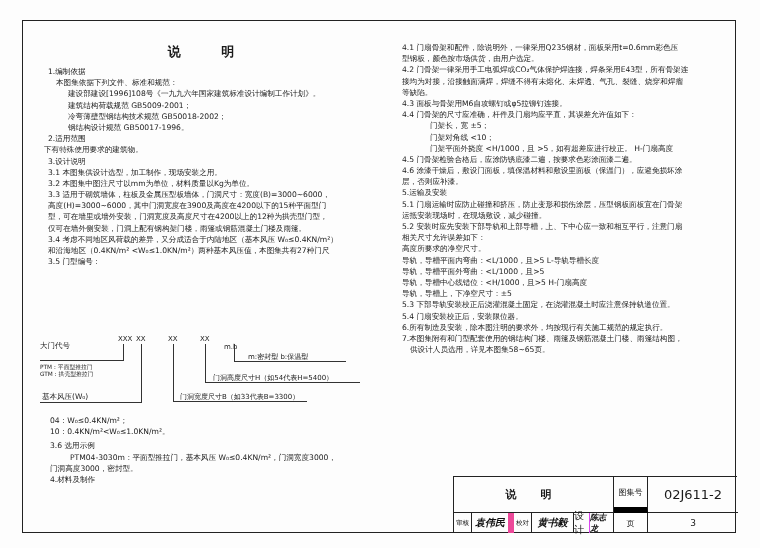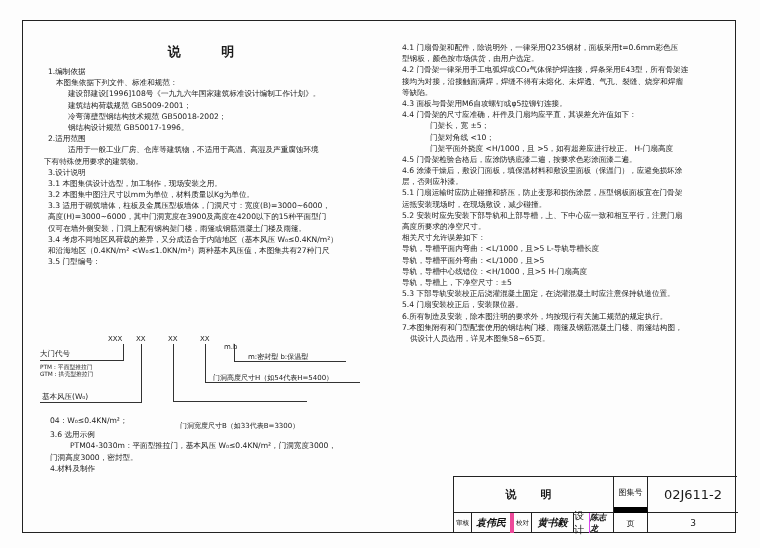--- a/index.html
+++ b/index.html
@@ -38,108 +38,110 @@
 <div class="title">说  明</div>
 
 <div class="col" id="leftcol" style="left:48px; top:66px;">
   <div class="l">1.编制依据</div>
   <div class="l ind1">本图集依据下列文件、标准和规范：</div>
   <div class="l ind2">建设部建设[1996]108号《一九九六年国家建筑标准设计编制工作计划》。</div>
   <div class="l ind2">建筑结构荷载规范 GB5009-2001；</div>
   <div class="l ind2">冷弯薄壁型钢结构技术规范 GB50018-2002；</div>
   <div class="l ind2">钢结构设计规范 GB50017-1996。</div>
   <div class="l">2.适用范围</div>
-  <div class="l ind2">适用于一般工业厂房、仓库等建筑物，不适用于高温、高湿及严重腐蚀环境</div>
   <div class="l" style="margin-left:-4px">下有特殊使用要求的建筑物。</div>
   <div class="l">3.设计说明</div>
   <div class="l">3.1  本图集供设计选型，加工制作，现场安装之用。</div>
   <div class="l">3.2  本图集中图注尺寸以mm为单位，材料质量以Kg为单位。</div>
   <div class="l">3.3  适用于砌筑墙体，柱板及金属压型板墙体，门洞尺寸：宽度(B)=3000~6000，</div>
   <div class="l">高度(H)=3000~6000，其中门洞宽度在3900及高度在4200以下的15种平面型门</div>
+  <div class="l">型，可在墙里或墙外安装，门洞宽度及高度尺寸在4200以上的12种为拱壳型门型，</div>
   <div class="l">仅可在墙外侧安装，门洞上配有钢构架门楼，雨篷或钢筋混凝土门楼及雨篷。</div>
   <div class="l">3.4  考虑不同地区风荷载的差异，又分成适合于内陆地区（基本风压 W₀≤0.4KN/m²）</div>
   <div class="l">和沿海地区（0.4KN/m² &lt;W₀≤1.0KN/m²）两种基本风压值，本图集共有27种门尺</div>
   <div class="l">3.5  门型编号：</div>
 </div>
 
 <div class="code-diagram">
-  <span class="t" style="left:68px; top:0;">XXX</span>
+  <span class="t" style="left:78px; top:0;">XXX</span>
   <span class="t" style="left:96px; top:0;">XX</span>
   <span class="t" style="left:128px; top:0;">XX</span>
   <span class="t" style="left:160px; top:0;">XX</span>
   <span class="t" style="left:184px; top:8px;">m.b</span>
 
   <div class="ln" style="left:83px; top:9px; width:1px; height:17px;"></div>
   <div class="ln" style="left:101px; top:9px; width:1px; height:58px;"></div>
   <div class="ln" style="left:133px; top:9px; width:1px; height:57px;"></div>
   <div class="ln" style="left:165px; top:9px; width:1px; height:38px;"></div>
   <div class="ln" style="left:194px; top:9px; width:1px; height:17px;"></div>
 
-  <span class="t" style="left:0; top:14px; font-size:7.5px;">大门代号</span>
+  <span class="t" style="left:0; top:6px; font-size:7.5px;">大门代号</span>
   <div class="ln" style="left:0; top:25px; width:84px; height:1px;"></div>
   <span class="t" style="left:0; top:28px; font-size:5.8px;">PTM：平面型推拉门</span>
   <span class="t" style="left:0; top:35px; font-size:5.8px;">GTM：拱壳型推拉门</span>
 
   <span class="t" style="left:208px; top:17px;">m:密封型   b:保温型</span>
   <div class="ln" style="left:194px; top:26px; width:112px; height:1px;"></div>
 
   <span class="t" style="left:173px; top:38px;">门洞高度尺寸H（如54代表H=5400）</span>
   <div class="ln" style="left:165px; top:47px; width:155px; height:1px;"></div>
 
   <span class="t" style="left:2px; top:57px; font-size:7.5px;">基本风压(W₀)</span>
   <div class="ln" style="left:0; top:67px; width:102px; height:1px;"></div>
 
-  <span class="t" style="left:140px; top:57px;margin-top:29px;">门洞宽度尺寸B（如33代表B=3300）</span>
+  <span class="t" style="left:140px; top:57px;">门洞宽度尺寸B（如33代表B=3300）</span>
   <div class="ln" style="left:133px; top:66px; width:134px; height:1px;"></div>
 </div>
 
 <div class="col" style="left:50px; top:415px;">
   <div class="l">04：W₀≤0.4KN/m²；</div>
+  <div class="l">10：0.4KN/m²&lt;W₀≤1.0KN/m²。</div>
   <div class="l" style="margin-top:3px;">3.6  选用示例</div>
   <div class="l ind2">PTM04-3030m：平面型推拉门，基本风压 W₀≤0.4KN/m²，门洞宽度3000，</div>
   <div class="l">门洞高度3000，密封型。</div>
   <div class="l">4.材料及制作</div>
 </div>
 
 <div class="col" style="left:402px; top:42px;">
   <div class="l">4.1  门扇骨架和配件，除说明外，一律采用Q235钢材，面板采用t=0.6mm彩色压</div>
   <div class="l">型钢板，颜色按市场供货，由用户选定。</div>
   <div class="l">4.2  门骨架一律采用手工电弧焊或CO₂气体保护焊连接，焊条采用E43型，所有骨架连</div>
   <div class="l">接均为对接，沿接触面满焊，焊缝不得有未熔化、未焊透、气孔、裂缝、烧穿和焊瘤</div>
   <div class="l">等缺陷。</div>
   <div class="l">4.3  面板与骨架用M6自攻螺钉或φ5拉铆钉连接。</div>
   <div class="l">4.4  门骨架的尺寸应准确，杆件及门扇均应平直，其误差允许值如下：</div>
   <div class="l ind3">门架长，宽   ±5；</div>
   <div class="l ind3">门架对角线   &lt;10；</div>
   <div class="l ind3">门架平面外挠度 &lt;H/1000，且 &gt;5，如有超差应进行校正。  H-门扇高度</div>
   <div class="l">4.5  门骨架检验合格后，应涂防锈底漆二遍，按要求色彩涂面漆二遍。</div>
   <div class="l">4.6  涂漆干燥后，敷设门面板，填保温材料和敷设里面板（保温门），应避免损坏涂</div>
   <div class="l">层，否则应补漆。</div>
+  <div class="l">5.运输及安装</div>
   <div class="l">5.1  门扇运输时应防止碰撞和挤压，防止变形和损伤涂层，压型钢板面板宜在门骨架</div>
   <div class="l">运抵安装现场时，在现场敷设，减少碰撞。</div>
   <div class="l">5.2  安装时应先安装下部导轨和上部导槽，上、下中心应一致和相互平行，注意门扇</div>
+  <div class="l">相关尺寸允许误差如下：</div>
   <div class="l">高度所要求的净空尺寸。</div>
-  <div class="l">相关尺寸允许误差如下：</div>
   <div class="l">导轨，导槽平面内弯曲：&lt;L/1000，且&gt;5    L-导轨导槽长度</div>
   <div class="l">导轨，导槽平面外弯曲：&lt;L/1000，且&gt;5</div>
   <div class="l">导轨，导槽中心线错位：&lt;H/1000，且&gt;5    H-门扇高度</div>
   <div class="l">导轨，导槽上，下净空尺寸：±5</div>
   <div class="l">5.3  下部导轨安装校正后浇灌混凝土固定，在浇灌混凝土时应注意保持轨道位置。</div>
   <div class="l">5.4  门扇安装校正后，安装限位器。</div>
   <div class="l">6.所有制造及安装，除本图注明的要求外，均按现行有关施工规范的规定执行。</div>
   <div class="l">7.本图集附有和门型配套使用的钢结构门楼、雨篷及钢筋混凝土门楼、雨篷结构图，</div>
   <div class="l ind1">供设计人员选用，详见本图集58~65页。</div>
 </div>
 
 <div class="titleblock">
   <div class="tb-cell" style="left:0; top:0; width:160px; height:36px; border-right:1px solid #222; border-bottom:1px solid #222; font-size:11px; font-weight:bold; letter-spacing:10px;">说    明</div>
   <div class="tb-cell" style="left:160px; top:0; width:34px; height:36px; border-right:1px solid #222; border-bottom:6px solid #000000;">图集号</div>
   <div class="tb-cell" style="left:194px; top:0; width:90px; height:36px; border-bottom:1px solid #222; font-size:13px;">02J611-2</div>
 
   <div class="tb-cell" style="left:0; top:36px; width:18px; height:20px; border-right:1px solid #222; font-size:6.5px;">审核</div>
-  <div class="tb-cell sig" style="left:18px; top:36px; width:42px; height:20px; border-right:4px solid #ec4899;font-style:italic;">袁伟民</div>
+  <div class="tb-cell sig" style="left:18px; top:36px; width:42px; height:20px; border-right:6px solid #ec4899;font-style:italic;">袁伟民</div>
   <div class="tb-cell" style="left:60px; top:36px; width:18px; height:20px; border-right:1px solid #222; font-size:6.5px;">校对</div>
   <div class="tb-cell sig" style="left:78px; top:36px; width:42px; height:20px; border-right:1px solid #222;">黄书毅</div>
   <div class="tb-cell" style="left:120px; top:36px; width:16px; height:20px; border-right:1px solid #d946ef; font-size:10px;">设计</div>
   <div class="tb-cell sig" style="left:136px; top:36px; width:24px; height:20px; border-right:1px solid #222; font-size:8px;">陈志龙</div>
   <div class="tb-cell" style="left:160px; top:36px; width:34px; height:20px; border-right:1px solid #222;">页</div>
   <div class="tb-cell" style="left:194px; top:36px; width:90px; height:20px; font-size:9px;">3</div>
 </div>
 
 </body></html>

